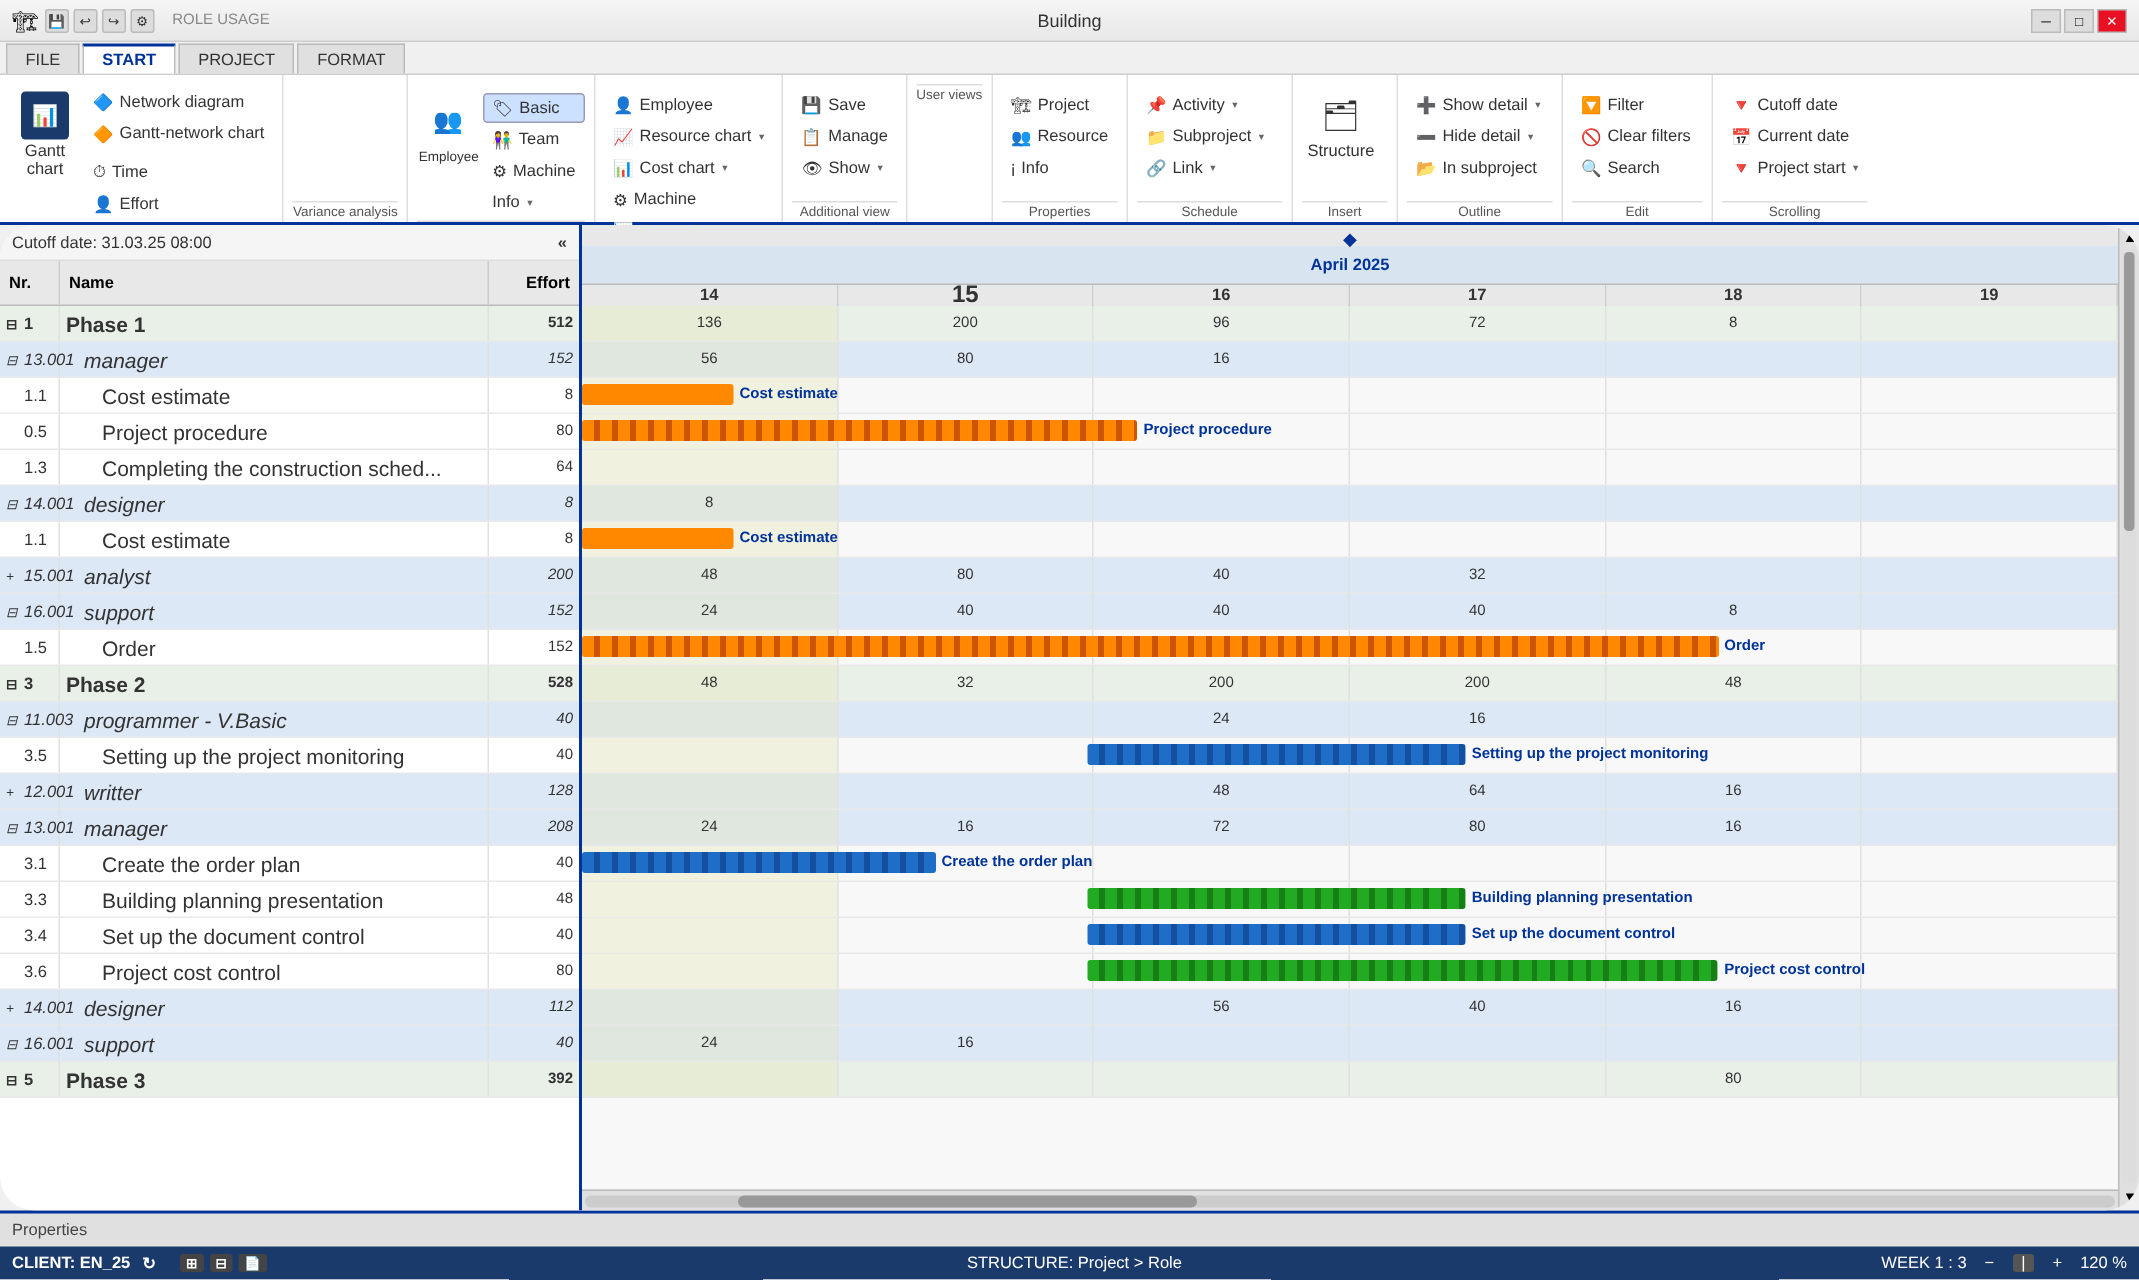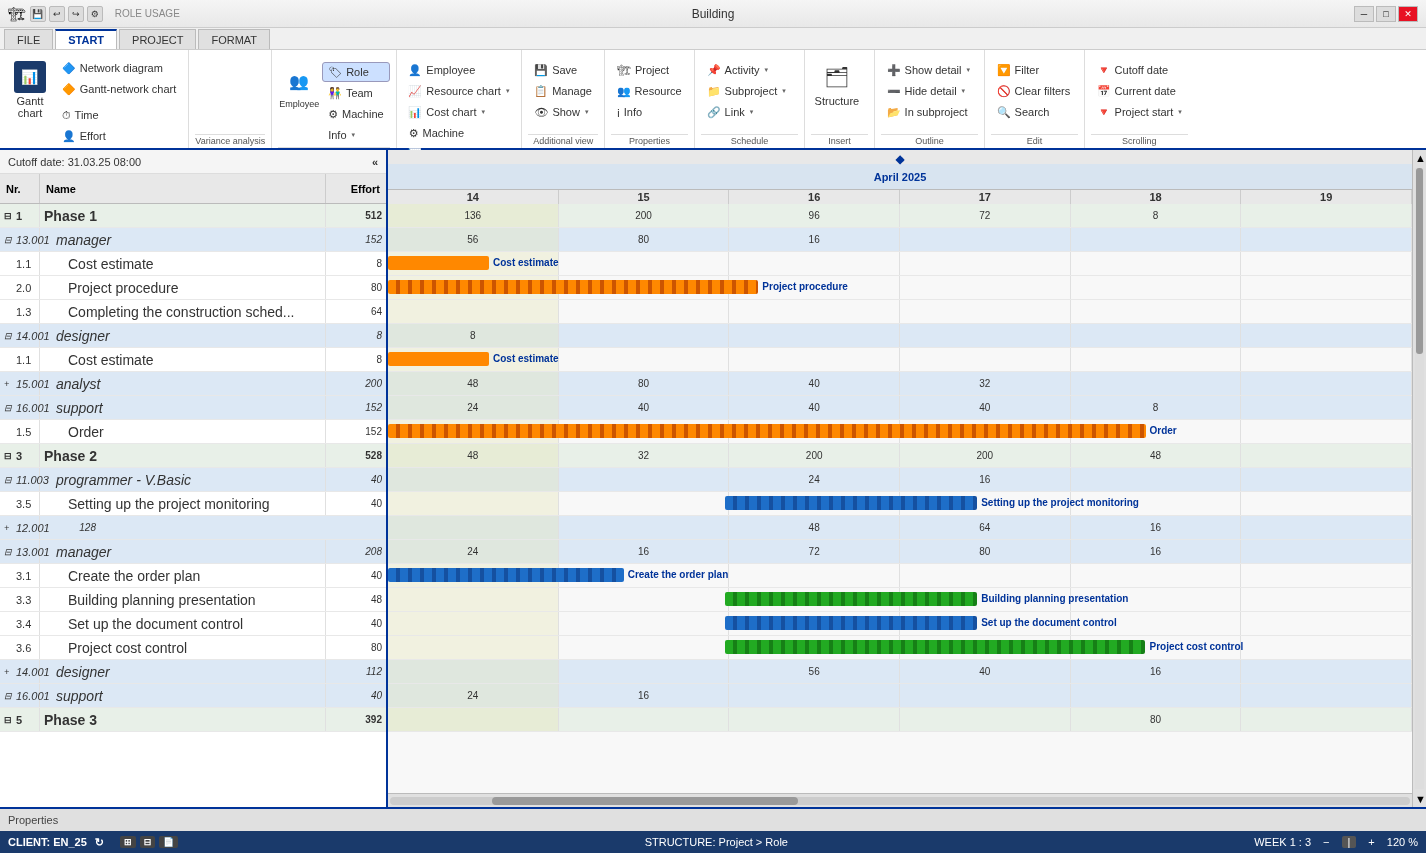--- a/index.html
+++ b/index.html
@@ -218,21 +218,21 @@
     <div class="ribbon-buttons">
       <div style="display:flex;flex-direction:column;align-items:center;gap:2px;padding-top:4px;">
         <div style="display:flex;gap:2px;">
           <div class="ribbon-btn-large" style="width:42px;">
             <div class="icon-big" style="font-size:16px;">👥</div>
             <span style="font-size:9px;">Employee</span>
           </div>
           <div style="display:flex;flex-direction:column;gap:1px;padding-top:2px;">
             <div class="ribbon-btn-small" style="background:#cce0ff;border:1px solid #99b;">
               <span>🏷</span>
-              <span>Role</span>
+              <span>Basic</span>
             </div>
             <div class="ribbon-btn-small">
               <span>👫</span>
               <span>Team</span>
             </div>
             <div class="ribbon-btn-small">
               <span>⚙</span>
               <span>Machine</span>
             </div>
             <div class="ribbon-btn-small">
@@ -290,20 +290,23 @@
         <div class="ribbon-btn-small">
           <span>👁</span>
           <span>Show</span>
           <span class="dropdown-arrow">▾</span>
         </div>
       </div>
     </div>
     <div class="ribbon-group-label">Additional view</div>
   </div>
 
+  <div class="ribbon-group" style="min-width:50px;">
+    <div class="ribbon-group-label">User views</div>
+  </div>
 
   <div class="ribbon-group" style="min-width:90px;">
     <div class="ribbon-buttons">
       <div class="ribbon-col" style="padding-top:4px;">
         <div class="ribbon-btn-small">
           <span>🏗</span>
           <span>Project</span>
         </div>
         <div class="ribbon-btn-small">
           <span>👥</span>
@@ -408,21 +411,21 @@
           <span style="color:#cc3300;">🔻</span>
           <span>Project start</span>
           <span class="dropdown-arrow">▾</span>
         </div>
       </div>
     </div>
     <div class="ribbon-group-label">Scrolling</div>
   </div>
 </div>
 
-<div class="main-area" style="position:relative;">
+<div class="main-area" style="position:relative;border-radius:23px;">
 
   <div class="left-panel">
     <div class="cutoff-bar">
       <span>Cutoff date: 31.03.25 08:00</span>
       <span style="margin-left:auto;cursor:pointer;font-weight:bold;">«</span>
     </div>
     <div class="col-headers">
       <div class="col-nr">
         <span>Nr.</span>
       </div>
@@ -456,21 +459,21 @@
           <div class="task-nr">
             <span style="width: 12px; font-size: 9px; cursor: pointer; flex-shrink: 0;"></span>
             <span>1.1</span>
           </div>
           <div class="task-name" style="padding-left: 28px;">Cost estimate</div>
           <div class="task-effort">8</div>
         </div>
         <div class="task-row">
           <div class="task-nr">
             <span style="width: 12px; font-size: 9px; cursor: pointer; flex-shrink: 0;"></span>
-            <span>2.0</span>
+            <span>0.5</span>
           </div>
           <div class="task-name" style="padding-left: 28px;">Project procedure</div>
           <div class="task-effort">80</div>
         </div>
         <div class="task-row">
           <div class="task-nr">
             <span style="width: 12px; font-size: 9px; cursor: pointer; flex-shrink: 0;"></span>
             <span>1.3</span>
           </div>
           <div class="task-name" style="padding-left: 28px;">Completing the construction sched...</div>
@@ -538,20 +541,21 @@
             <span>3.5</span>
           </div>
           <div class="task-name" style="padding-left: 28px;">Setting up the project monitoring</div>
           <div class="task-effort">40</div>
         </div>
         <div class="task-row role-row">
           <div class="task-nr">
             <span style="width: 12px; font-size: 9px; cursor: pointer; flex-shrink: 0;">+</span>
             <span>12.001</span>
           </div>
+          <div class="task-name" style="padding-left: 16px;">writter</div>
           <div class="task-effort">128</div>
         </div>
         <div class="task-row role-row">
           <div class="task-nr">
             <span style="width: 12px; font-size: 9px; cursor: pointer; flex-shrink: 0;">⊟</span>
             <span>13.001</span>
           </div>
           <div class="task-name" style="padding-left: 16px;">manager</div>
           <div class="task-effort">208</div>
         </div>
@@ -619,21 +623,21 @@
     <div style="height:54px;background:#e8e8e8;border-bottom:1px solid #bbb;position:relative;">
 
       <div style="position:absolute;top:2px;left:50%;transform:translateX(-50%);color:#003399;font-size:12px;">◆</div>
 
       <div style="height:26px;background:#d8e4f0;display:flex;align-items:center;justify-content:center;font-weight:bold;font-size:12px;color:#003399;border-bottom:1px solid #bbb;margin-top:14px;">
         <span>April 2025</span>
       </div>
 
       <div style="height:14px;display:flex;" id="day-headers">
       <div style="flex: 1 1 0%; text-align: center; font-size: 11px; font-weight: bold; color: rgb(51, 51, 51); border-right: 1px solid rgb(204, 204, 204); height: 100%; display: flex; align-items: center; justify-content: center; background: rgb(232, 232, 232);">14</div>
-          <div style="flex: 1 1 0%; text-align: center; font-size: 11px; font-weight: bold; color: rgb(51, 51, 51); border-right: 1px solid rgb(204, 204, 204); height: 100%; display: flex; align-items: center; justify-content: center; background: rgb(232, 232, 232);">15</div>
+          <div style="flex: 1 1 0%; text-align: center; font-size: 16px; font-weight: bold; color: rgb(51, 51, 51); border-right: 1px solid rgb(204, 204, 204); height: 100%; display: flex; align-items: center; justify-content: center; background: rgb(232, 232, 232);">15</div>
           <div style="flex: 1 1 0%; text-align: center; font-size: 11px; font-weight: bold; color: rgb(51, 51, 51); border-right: 1px solid rgb(204, 204, 204); height: 100%; display: flex; align-items: center; justify-content: center; background: rgb(232, 232, 232);">16</div>
           <div style="flex: 1 1 0%; text-align: center; font-size: 11px; font-weight: bold; color: rgb(51, 51, 51); border-right: 1px solid rgb(204, 204, 204); height: 100%; display: flex; align-items: center; justify-content: center; background: rgb(232, 232, 232);">17</div>
           <div style="flex: 1 1 0%; text-align: center; font-size: 11px; font-weight: bold; color: rgb(51, 51, 51); border-right: 1px solid rgb(204, 204, 204); height: 100%; display: flex; align-items: center; justify-content: center; background: rgb(232, 232, 232);">18</div>
           <div style="flex: 1 1 0%; text-align: center; font-size: 11px; font-weight: bold; color: rgb(51, 51, 51); border-right: 1px solid rgb(204, 204, 204); height: 100%; display: flex; align-items: center; justify-content: center; background: rgb(232, 232, 232);">19</div>
         </div>
     </div>
 
     <div style="flex:1;overflow-y:auto;overflow-x:hidden;position:relative;" id="gantt-body">
     <div class="gantt-row phase-row" style="position: relative;">
           <div class="gantt-cell today-col" style="background: rgba(230, 230, 180, 0.35);">

